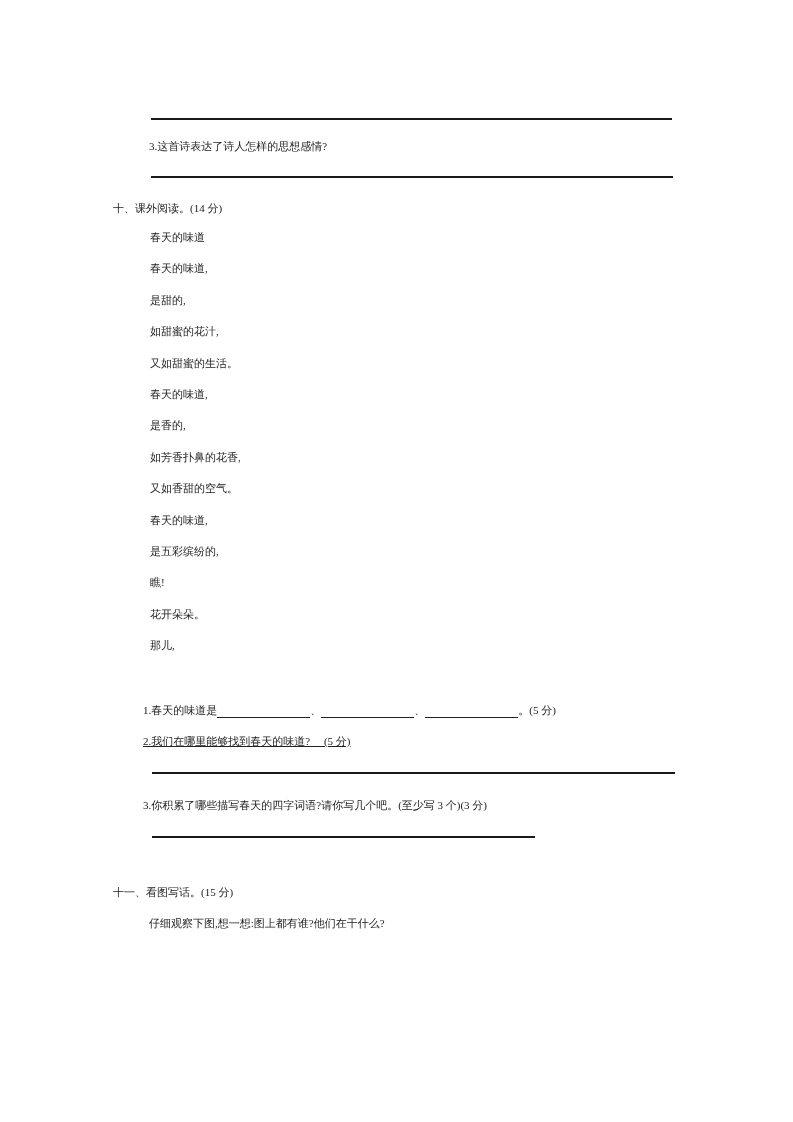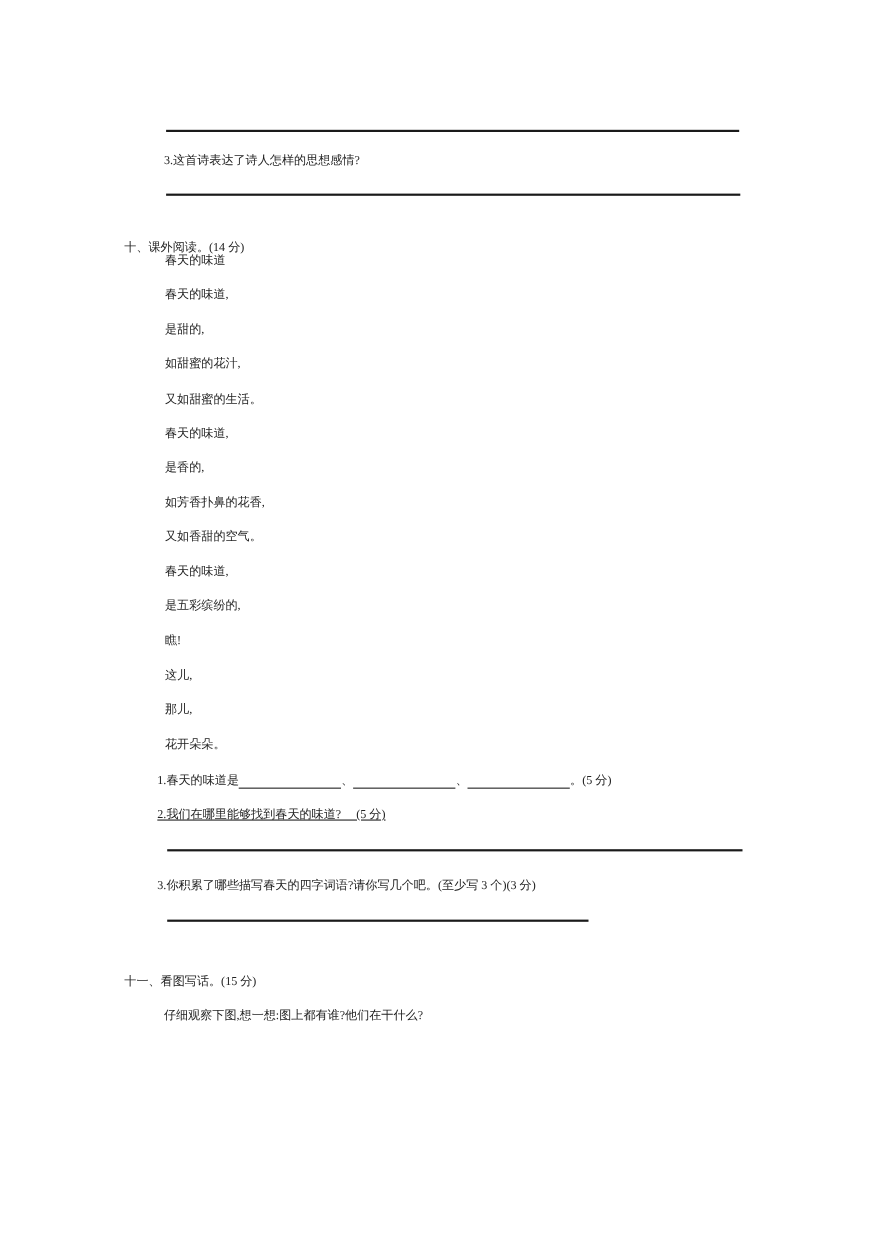--- a/index.html
+++ b/index.html
@@ -35,21 +35,21 @@
   .blank {
     display: inline-block;
     width: 93px;
     border-bottom: 1.5px solid #222222;
     vertical-align: -4px;
   }
   
   .rule-top      { left: 151px; top: 118px; width: 521px; }
   .prev-q3       { left: 149px; top: 134px; }
   .rule-top2     { left: 151px; top: 176px; width: 522px; }
-  .heading-ten   { left: 113px; top: 213px; }
+  .heading-ten   { left: 113px; top: 196px; }
   .q1            { left: 143px; top: 698px; }
   .q2            { left: 143px; top: 729px; text-decoration: underline; }
   .rule-q2       { left: 152px; top: 772px; width: 523px; }
   .q3            { left: 143px; top: 793px; }
   .rule-q3       { left: 152px; top: 836px; width: 383px; }
   .heading-elev  { left: 113px; top: 880px; }
   .instruction   { left: 149px; top: 911px; }
 </style>
 </head>
 <body>
@@ -72,23 +72,22 @@
         <div class="line">是甜的,</div>
         <div class="line">如甜蜜的花汁,</div>
         <div class="line">又如甜蜜的生活。</div>
         <div class="line">春天的味道,</div>
         <div class="line">是香的,</div>
         <div class="line">如芳香扑鼻的花香,</div>
         <div class="line">又如香甜的空气。</div>
         <div class="line">春天的味道,</div>
         <div class="line">是五彩缤纷的,</div>
         <div class="line">瞧!</div>
-        <div class="line">这儿,</div>
+        <div class="line">花开朵朵。</div>
         <div class="line">那儿,</div>
-        <div class="line">花开朵朵。</div>
       </div>
   </div>
 
   <div class="abs text-line q1">
     <span>1.春天的味道是</span><span class="blank"></span><span>、</span><span class="blank"></span><span>、</span><span class="blank"></span><span>。(5 分)</span>
   </div>
 
   <div class="abs text-line q2">2.我们在哪里能够找到春天的味道?　 (5 分)</div>
 
   <div class="rule rule-q2"></div>

